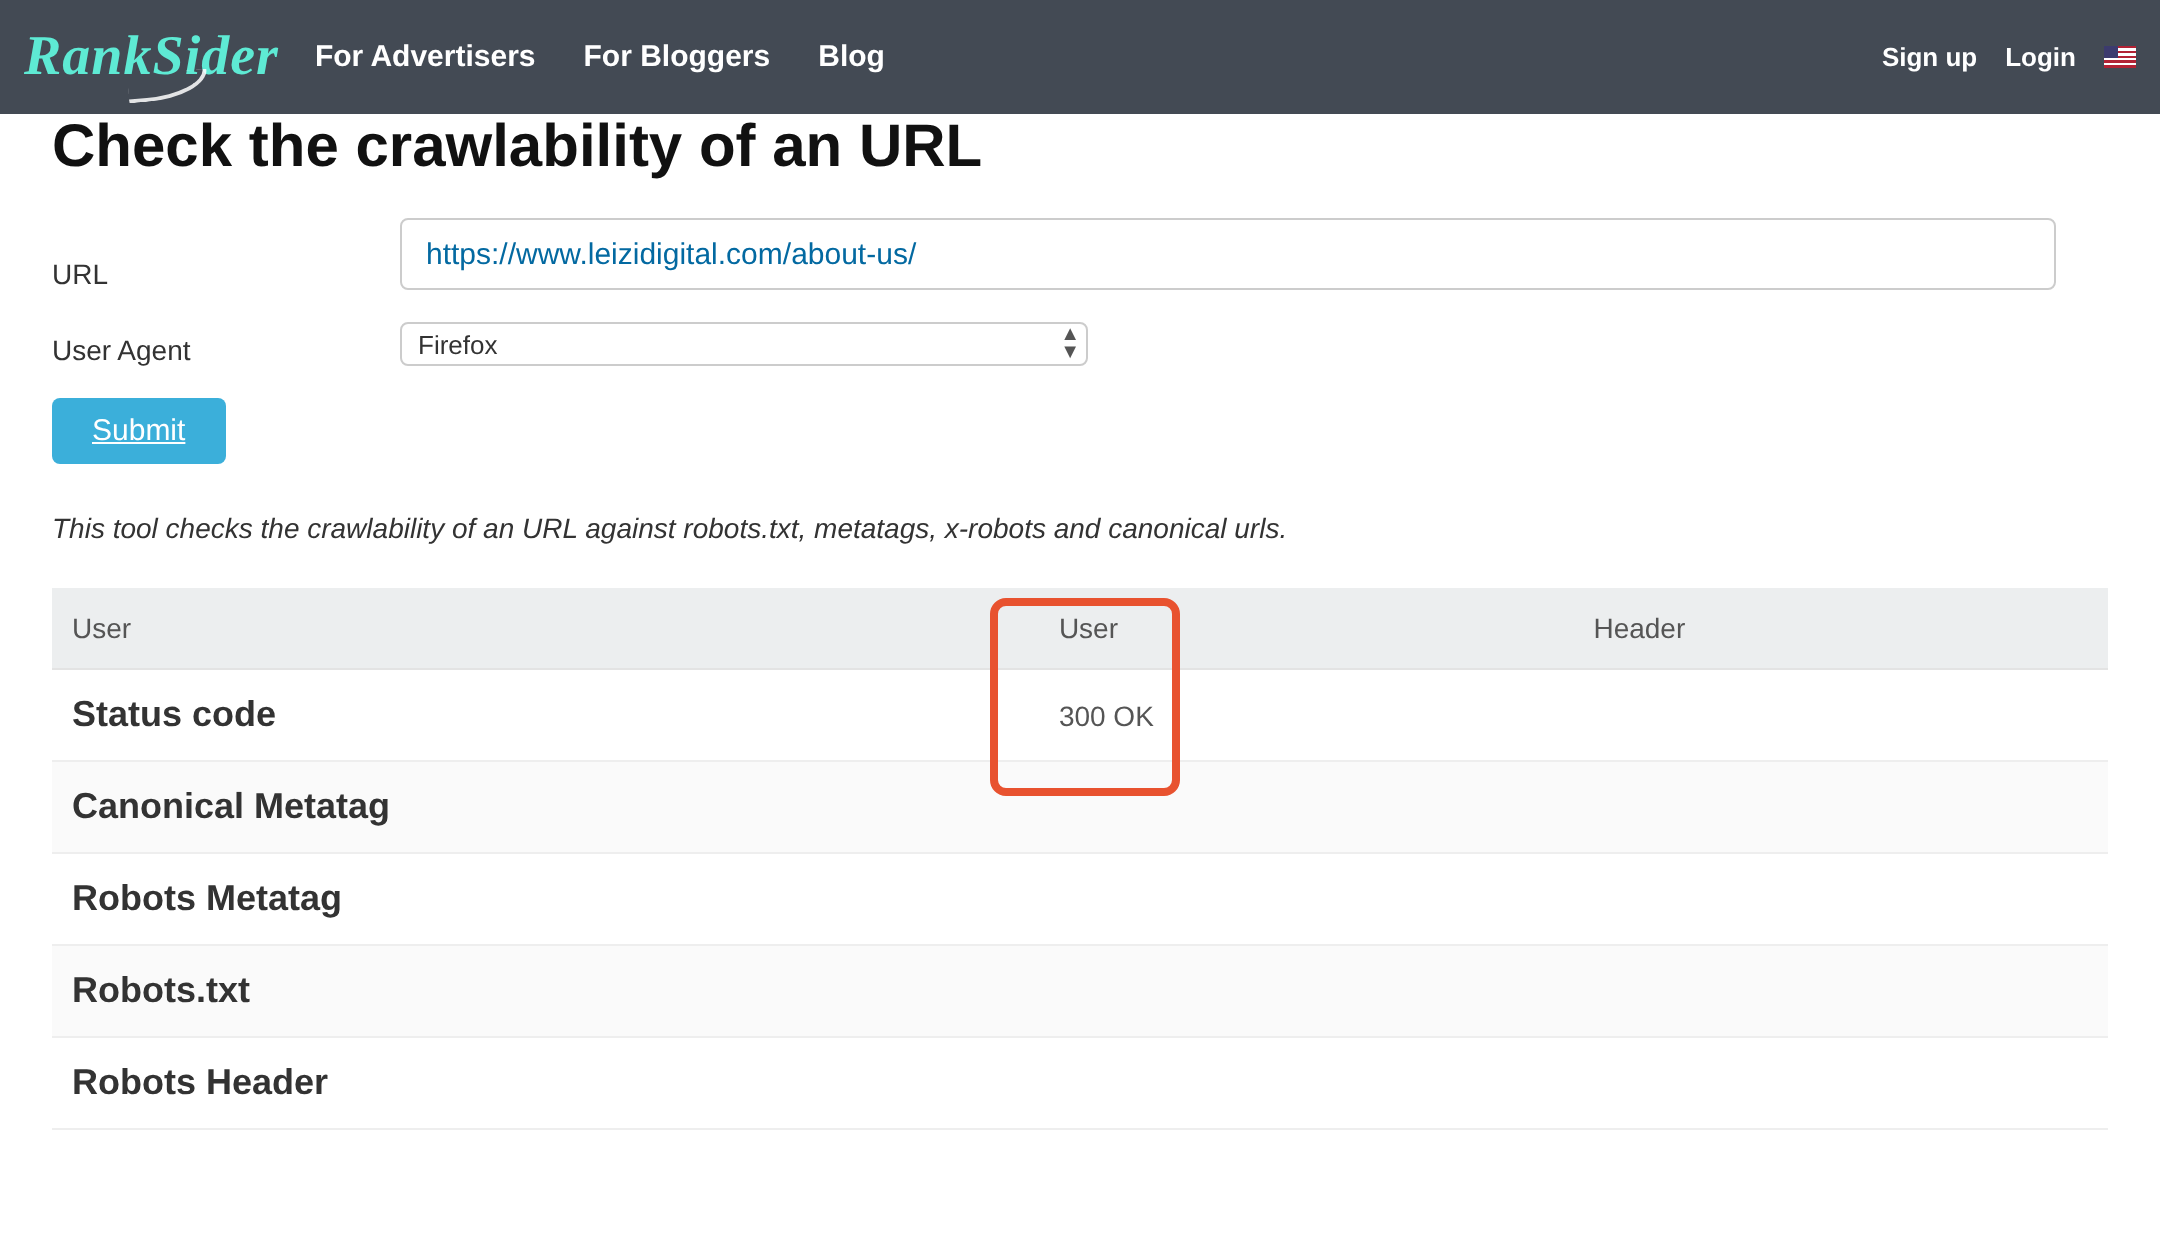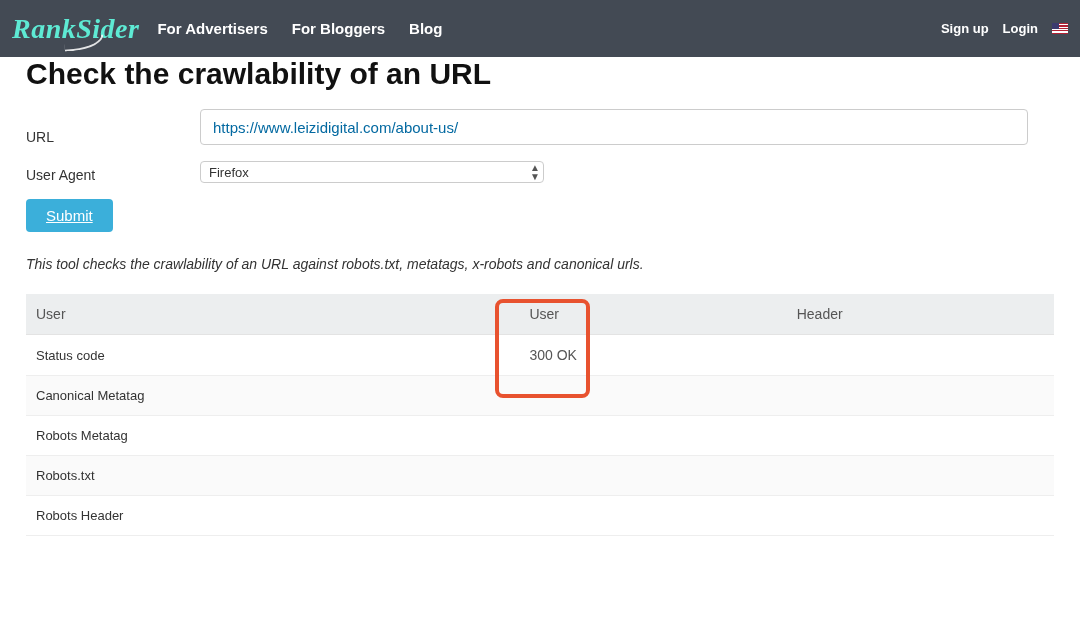--- a/index.html
+++ b/index.html
@@ -127,21 +127,21 @@
     font-weight: 500;
     padding: 12px 10px;
     color:#555;
     border-bottom: 1px solid #e3e3e3;
   }
   tbody td {
     padding: 12px 10px;
     border-bottom: 1px solid #eee;
     color:#555;
   }
-  tbody td.type-cell { font-weight:400; font-size:13px; color:#333; }
+  tbody td.type-cell { font-weight:700; font-size:18px; color:#333; }
   tbody tr:nth-child(even) { background:#fafafa; }
   col.c1 { width: 48%; }
   col.c2 { width: 26%; }
   col.c3 { width: 26%; }
   .highlight-box {
     position: absolute;
     border: 4px solid #e8522f;
     border-radius: 8px;
     pointer-events: none;
   }

